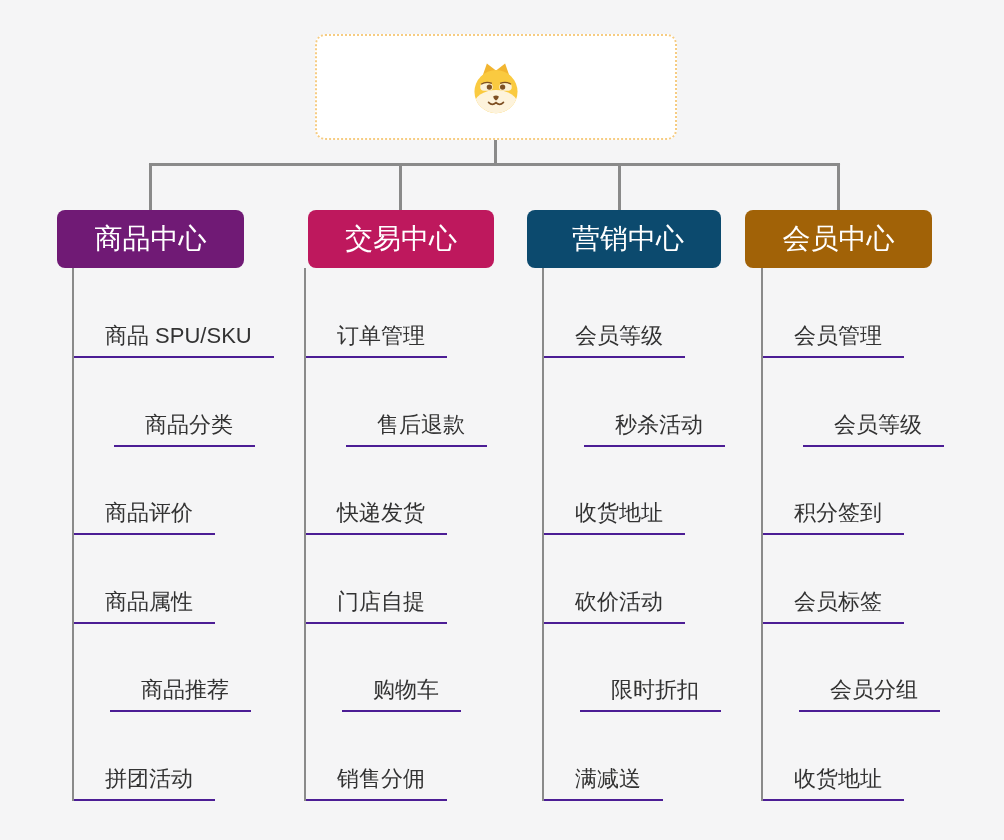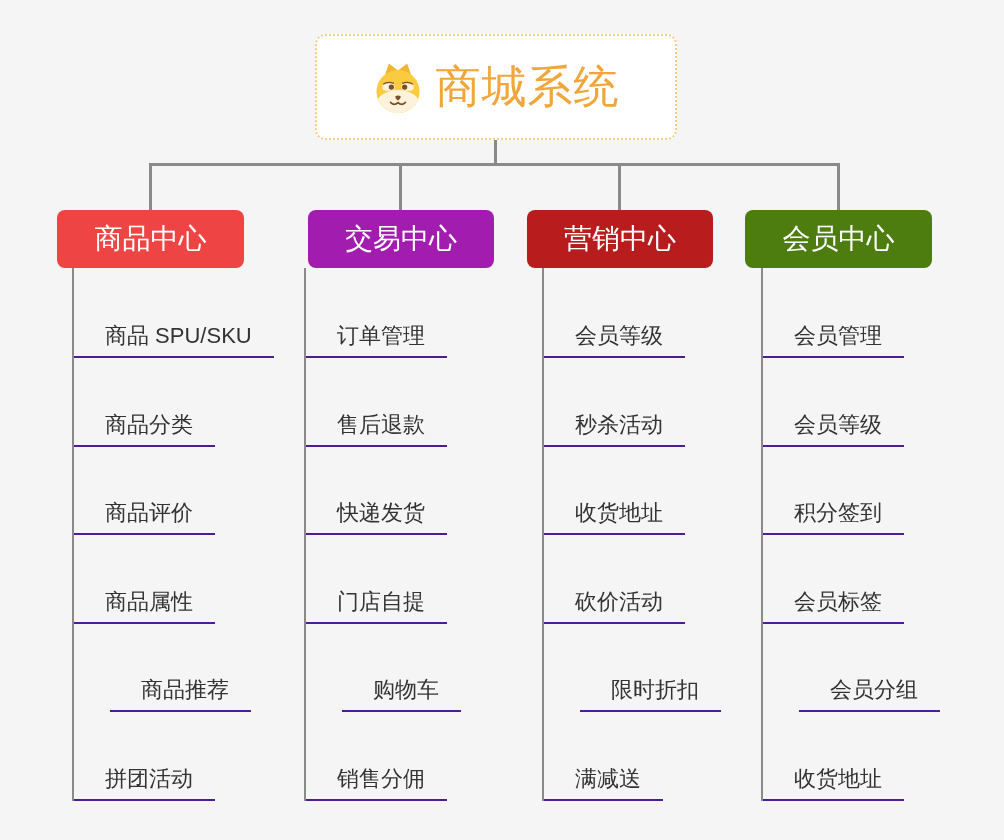--- a/index.html
+++ b/index.html
@@ -38,21 +38,21 @@
     border-left:2px solid #8A8A8A;box-sizing:border-box;
   }
   .col1{left:72px;} .col2{left:304px;} .col3{left:542px;} .col4{left:761px;}
   .child{
     position:absolute;left:0;height:44px;box-sizing:border-box;
     padding:0 22px 5px 31px;
     display:flex;align-items:flex-end;width:max-content;
     border-bottom:2px solid #4c1d95;
     font-size:22px;color:#333333;white-space:nowrap;
   }
-  .c0{top:46px;} .c1{top:135px;} .c2{top:223px;} .c3{top:312px;} .c4{top:400px;margin-left:36px;} .c5{top:489px;}
+  .c0{top:46px;} .c1{top:135px;margin-left:40px;} .c2{top:223px;} .c3{top:312px;} .c4{top:400px;margin-left:36px;} .c5{top:489px;}
 </style>
 </head>
 <body>
 
 <div class="line stub"></div>
 <div class="line hline"></div>
 <div class="line drop drop1"></div>
 <div class="line drop drop2"></div>
 <div class="line drop drop3"></div>
 <div class="line drop drop4"></div>
@@ -70,27 +70,26 @@
     </g>
     <rect x="11" y="27" width="15" height="9" rx="4.5" fill="#FCF1D9"></rect>
     <rect x="34" y="27" width="15" height="9" rx="4.5" fill="#FCF1D9"></rect>
     <circle cx="22" cy="31.5" r="3.2" fill="#7E5024"></circle>
     <circle cx="38" cy="31.5" r="3.2" fill="#7E5024"></circle>
     <path d="M12 28 q6 -4 13 -1" stroke="#7E5024" stroke-width="1.6" fill="none"></path>
     <path d="M35 27 q7 -3 13 1" stroke="#7E5024" stroke-width="1.6" fill="none"></path>
     <path d="M26.5 43 q3.5 -2.6 7 0 q-1.6 4.6 -3.5 4.6 q-1.9 0 -3.5 -4.6" fill="#7E5024"></path>
     <path d="M21 50 q4.5 4.5 9 0.2 q4.5 4.3 9 -0.2" stroke="#7E5024" stroke-width="2" fill="none" stroke-linecap="round"></path>
   </svg>
-  <span class="root-title" style="color: rgb(240, 166, 58);">商城系统</span>
 </div>
 
-<div class="branch-box bb1" style="background: #ef4444;">商品中心</div>
-<div class="branch-box bb2" style="background: #a21caf;">交易中心</div>
-<div class="branch-box bb3" style="background: #b91c1c;">营销中心</div>
-<div class="branch-box bb4" style="background: #4d7c0f;">会员中心</div>
+<div class="branch-box bb1" style="background: #701a75;">商品中心</div>
+<div class="branch-box bb2" style="background: #be185d;">交易中心</div>
+<div class="branch-box bb3" style="background: #0c4a6e; padding-left: 8px;">营销中心</div>
+<div class="branch-box bb4" style="background: #a16207;">会员中心</div>
 
 <div class="col col1">
   <div class="child c0">商品 SPU/SKU</div>
   <div class="child c1">商品分类</div>
   <div class="child c2">商品评价</div>
   <div class="child c3">商品属性</div>
   <div class="child c4">商品推荐</div>
   <div class="child c5">拼团活动</div>
 </div>
 

